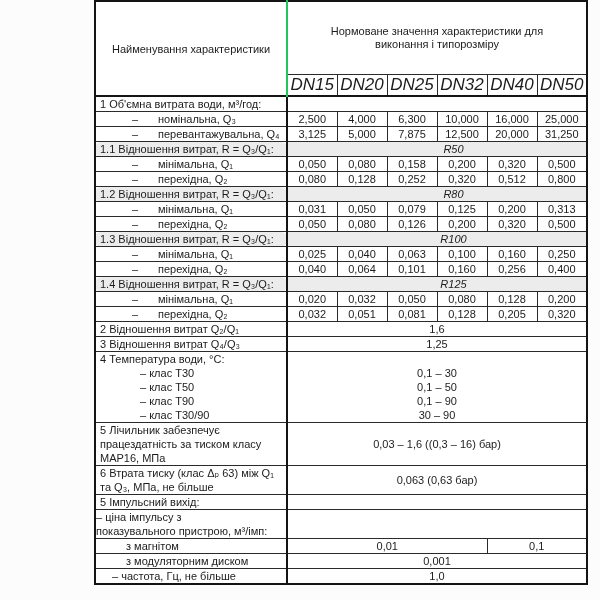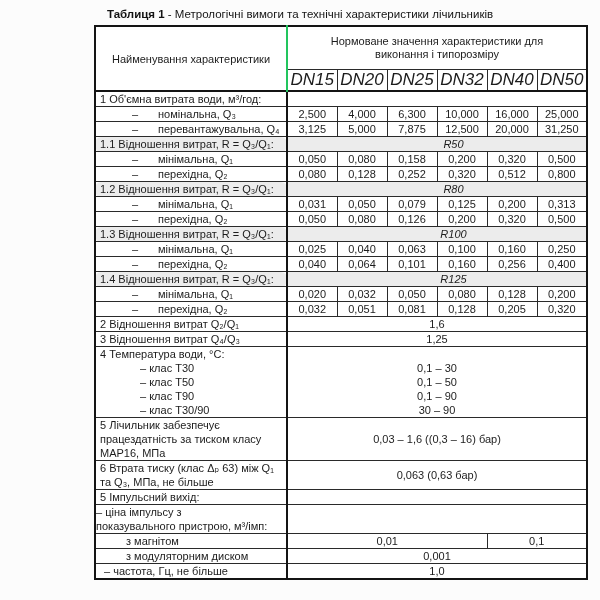--- a/index.html
+++ b/index.html
@@ -39,57 +39,54 @@
   th.namehead{
     height:40px;
     text-align:center;
     vertical-align:middle;
     font-size:11px;
     border-right:2px solid #22c55e;
   }
   th.valhead{
     height:40px;
     text-align:center;
-    padding:1px 26px;
+    padding:16px 26px;
     font-size:11px;
     line-height:13px;
   }
   th.dn{
     height:19px;
     text-align:center;
     font-style:italic;
     font-size:17px;
   }
   thead{border-bottom:2px solid #141414;}
   td{height:14px;line-height:14px;}
   td.lbl{
     text-align:left;
     padding-left:4px;
     border-right:2px solid #141414;
     border-radius:6px;
   }
   td.lbl.dashrow{padding-left:36px;}
   td.lbl.dashrow .dash{display:inline-block;width:26px;}
   td.lbl.indent{padding-left:30px;}
-  td.lbl.dashleft{padding-left:8px;margin-left:8px;}
+  td.lbl.dashleft{padding-left:16px;margin-left:8px;}
   td.lbl.centered{text-align:left;padding-left:0;}
   td.lbl div{line-height:14px;}
   td.lbl div.ln-class{padding-left:40px;}
   td.val{text-align:center;}
   td.val div{line-height:14px;}
   td.val.it{font-style:italic;padding-left:33px;}
   tr.shaded td{background:#ececec;}
 </style>
 </head>
 <body>
 
 <div class="page">
-  <div class="caption">
-    <span class="b">Таблиця 1</span><span> - Метрологічні вимоги та технічні характеристики лічильників</span>
-  </div>
 
   <table class="meter">
     <colgroup>
       <col class="cname">
       <col class="cdn">
         <col class="cdn">
         <col class="cdn">
         <col class="cdn">
         <col class="cdn">
         <col class="cdn">

